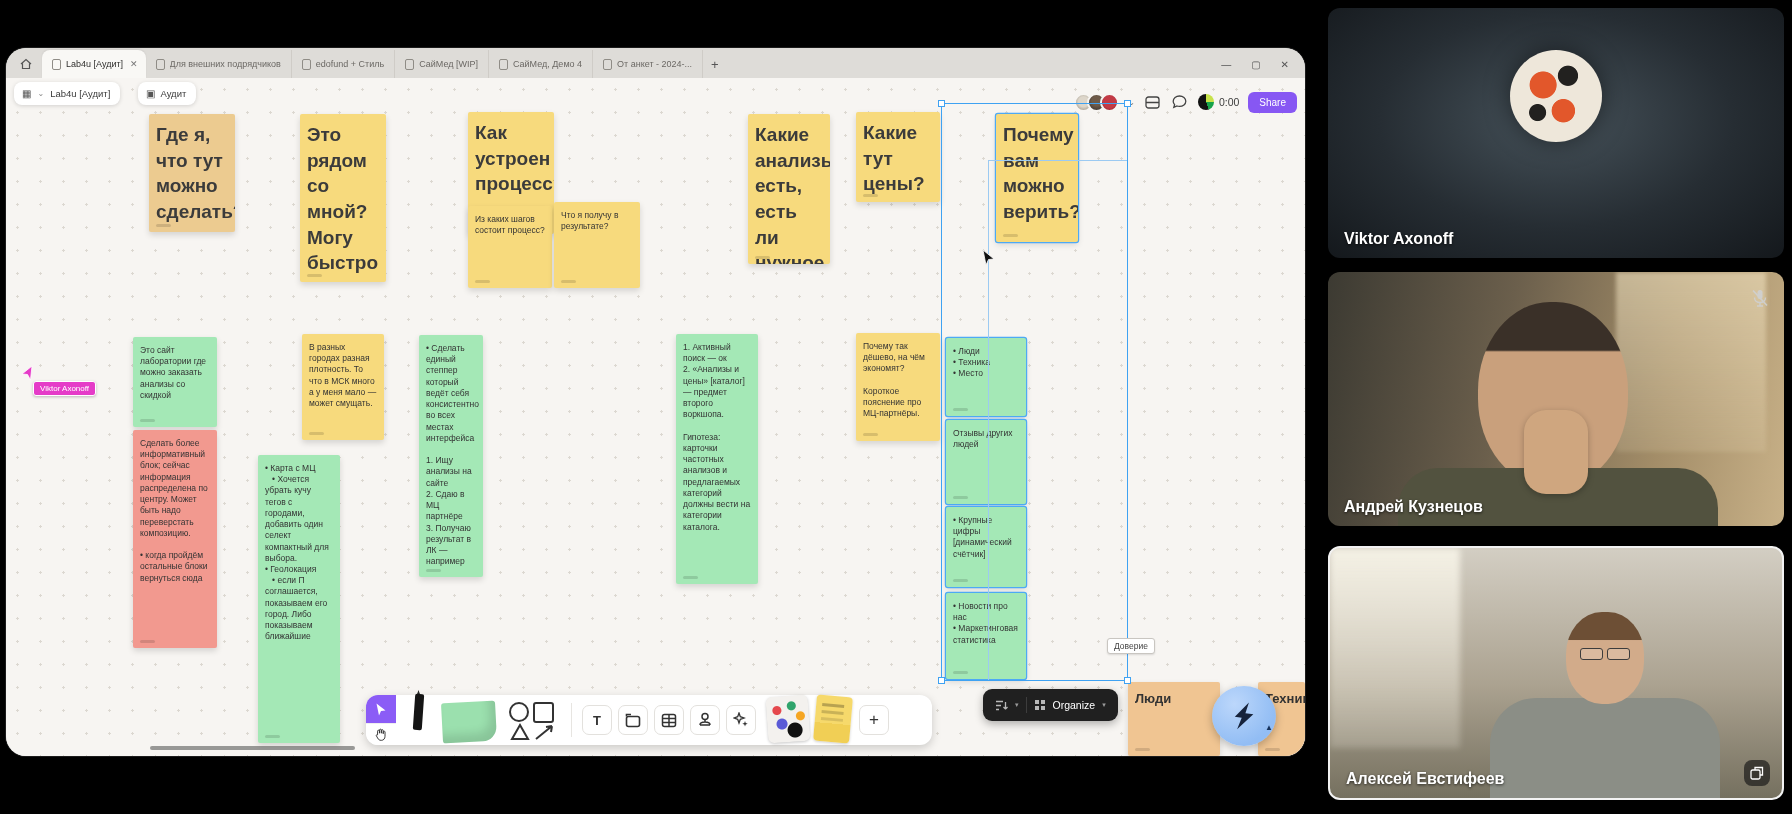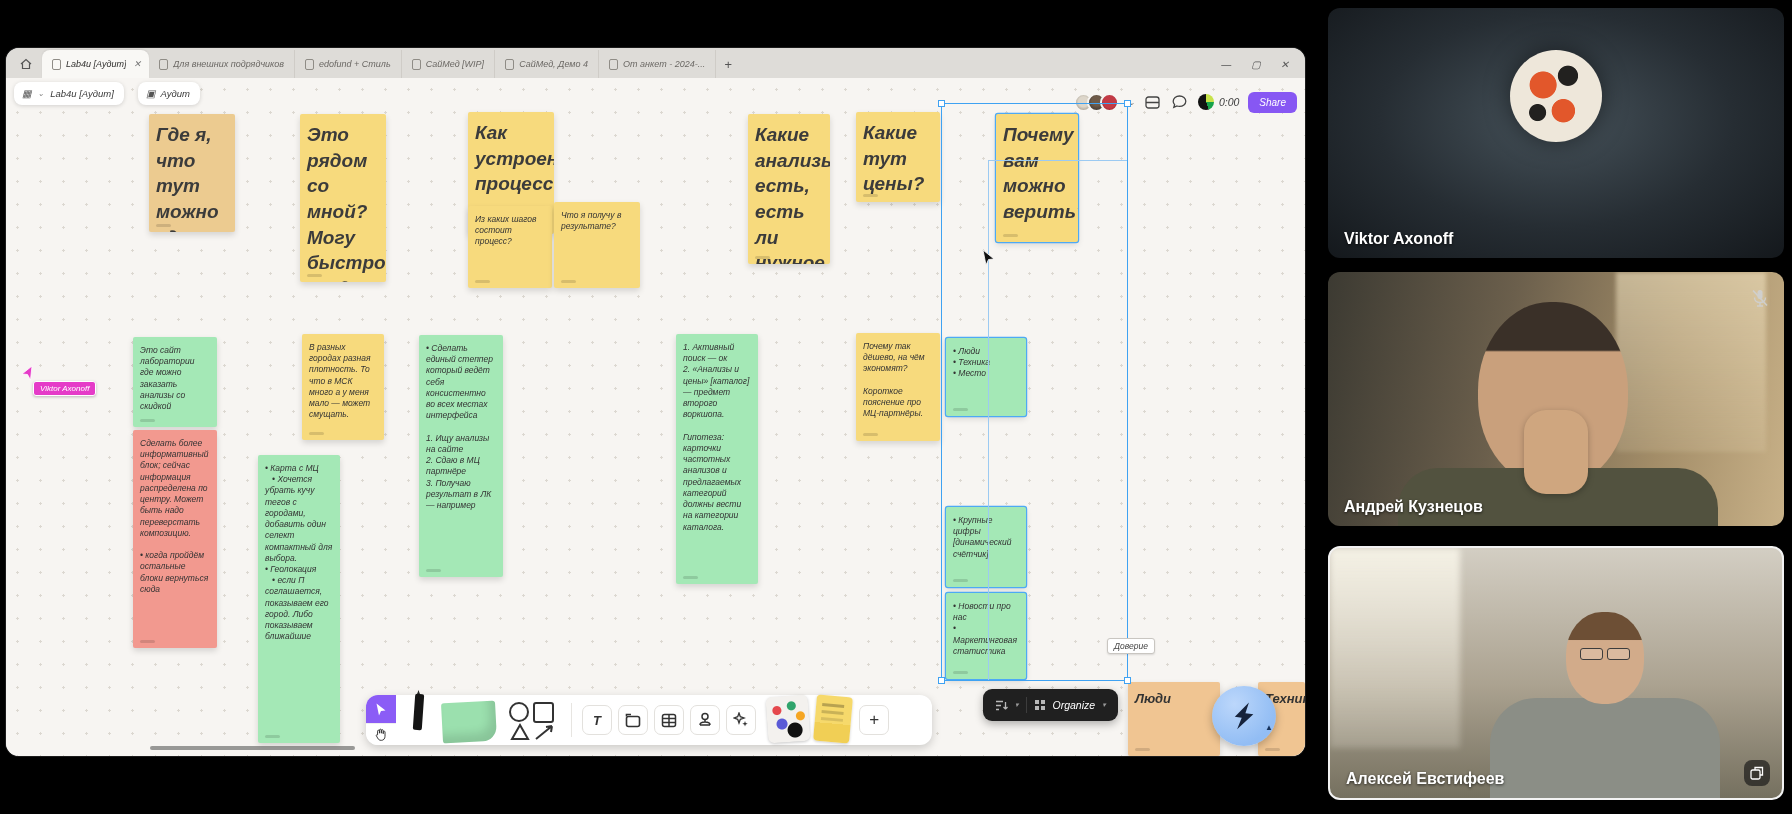--- a/index.html
+++ b/index.html
@@ -2,22 +2,22 @@
 <html><head>
 <meta charset="utf-8">
 <style>
   * { margin:0; padding:0; box-sizing:border-box; }
   html,body { width:1792px; height:814px; background:#000; overflow:hidden;
               font-family:"Liberation Sans", sans-serif; }
   .stage { position:relative; width:1792px; height:814px; background:#000; }
 
   
   .screen-window { position:absolute; left:6px; top:48px; width:1299px; height:708px;
-                   background:#e5e5e5; border-radius:13px; overflow:hidden;
-                   box-shadow:0 0 0 1px #1c1c1c;font-style:italic; }
+                   background:#e5e5e5; border-radius:20px; overflow:hidden;
+                   box-shadow:0 0 0 1px #1c1c1c; }
 
   
   .tabbar { position:absolute; left:0; top:0; right:0; height:30px; background:#dedcd8;
             display:flex; align-items:flex-end; }
   .home-btn { width:24px; height:22px; margin:0 4px 3px 8px; border-radius:5px;
               display:flex; align-items:center; justify-content:center; color:#555; }
   .tab { height:28px; display:flex; align-items:center; gap:5px; padding:0 10px;
          font-size:9px; color:#6b6864; border-right:1px solid #cfccc7; max-width:160px; }
   .tab .doc-ic { width:9px; height:11px; border:1px solid #8f8c86; border-radius:2px; flex:none; }
   .tab-label { white-space:nowrap; overflow:hidden; text-overflow:ellipsis; }
@@ -76,21 +76,21 @@
   .n3 { left:414px; top:34px;  width:86px;  height:122px; }
   .n3a{ left:414px; top:128px; width:84px;  height:82px; }
   .n3b{ left:500px; top:124px; width:86px;  height:86px; }
   .n4 { left:694px; top:36px;  width:82px;  height:150px; }
   .n5 { left:802px; top:34px;  width:84px;  height:90px; }
   .n6 { left:942px; top:36px;  width:82px;  height:128px; }
   .g1 { left:127px; top:259px; width:84px;  height:90px; }
   .p1 { left:127px; top:352px; width:84px;  height:218px; }
   .y2 { left:248px; top:256px; width:82px;  height:106px; }
   .g2 { left:252px; top:377px; width:82px;  height:288px; }
-  .g3 { left:413px; top:257px; width:84px;  height:242px; }
+  .g3 { left:413px; top:257px; width:64px;  height:242px; }
   .g4 { left:670px; top:256px; width:82px;  height:250px; }
   .y3 { left:802px; top:255px; width:84px;  height:108px; }
   .gr1{ left:940px; top:260px; width:80px;  height:78px; }
   .gr2{ left:940px; top:342px; width:80px;  height:84px; }
   .gr3{ left:940px; top:429px; width:80px;  height:80px; }
   .gr4{ left:940px; top:515px; width:80px;  height:86px; }
   .o1 { left:1122px; top:604px; width:92px; height:74px; font-size:13px; font-weight:bold; }
   .o2 { left:1252px; top:604px; width:47px; height:74px; font-size:13px; font-weight:bold;
         white-space:nowrap; }
 
@@ -324,20 +324,21 @@
       <div class="note green g4">1. Активный поиск — ок
 2. «Анализы и цены» [каталог] — предмет второго воркшопа.
 
 Гипотеза: карточки частотных анализов и предлагаемых категорий должны вести на категории каталога.</div>
       <div class="note yellow y3">Почему так дёшево, на чём экономят?
 
 Короткое пояснение про МЦ-партнёры.</div>
       <div class="note green gr1 sel-note">• Люди
 • Техника
 • Место</div>
+      <div class="note green gr2 sel-note">Отзывы других людей</div>
       <div class="note green gr3 sel-note">• Крупные цифры [динамический счётчик]</div>
       <div class="note green gr4 sel-note">• Новости про нас
 • Маркетинговая статистика</div>
       <div class="note orange o1">Люди</div>
       <div class="note orange o2">Техника</div>
 
       <div class="frame-box"></div>
       <div class="sel-box">
         <span class="handle h-tl"></span>
         <span class="handle h-tr"></span>

